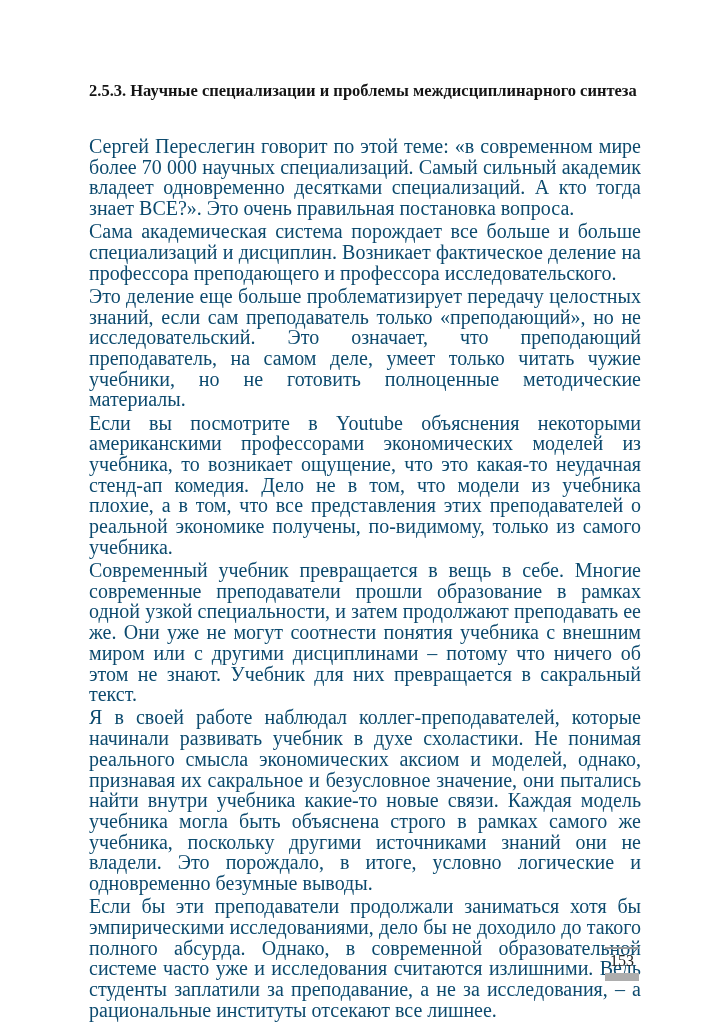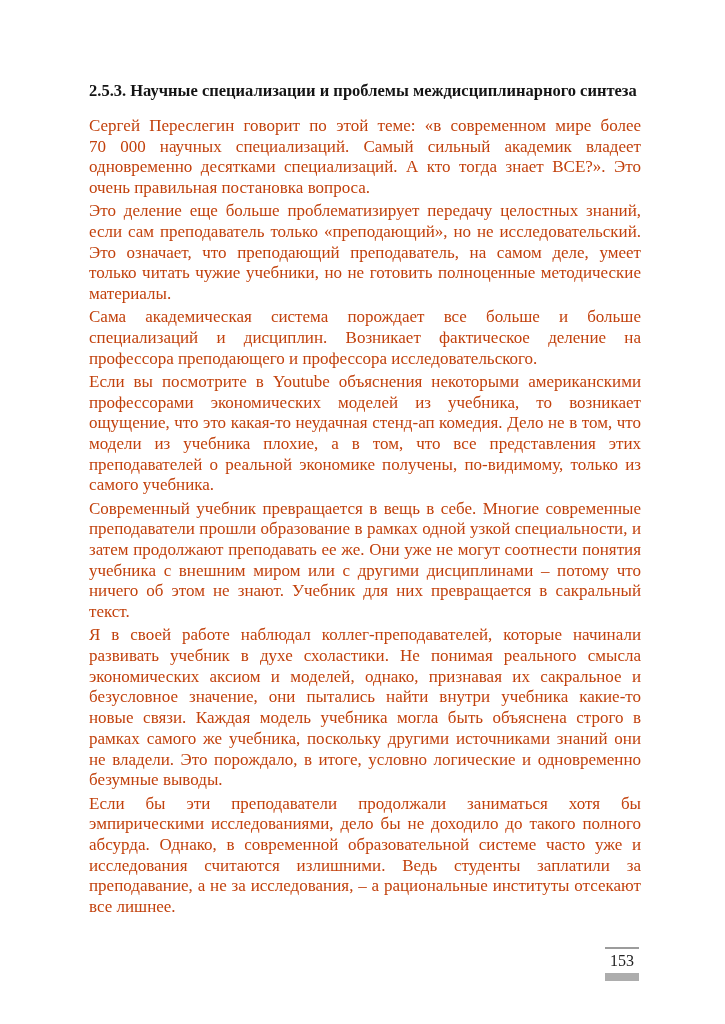--- a/index.html
+++ b/index.html
@@ -20,27 +20,27 @@
     position: absolute;
     left: 89px;
     top: 80px;
     width: 552px;
   }
   .heading {
     font-size: 16.5px;
     font-weight: bold;
     line-height: 22px;
     color: #141414;
-    margin: 0 0 14px 0;
+    margin: 0 0 34px 0;
     text-align: left;
   }
   .paras p {
-    font-size: 17px;
+    font-size: 20px;
     line-height: 20.7px;
-    color: #c2410c;
+    color: #0c4a6e;
     margin: 0 0 2.5px 0;
     text-align: justify;
     text-justify: inter-word;
     hyphens: none;
   }
   .footer {
     position: absolute;
     left: 605px;
     top: 947px;
     width: 34px;
@@ -65,22 +65,22 @@
 </head>
 <body>
 
 <div class="page">
 
   <div class="content">
     <h1 class="heading">2.5.3. Научные специализации и проблемы междисциплинарного синтеза</h1>
 
     <div class="paras">
       <p>Сергей Переслегин говорит по этой теме: «в современном мире более 70&nbsp;000 научных специализаций. Самый сильный академик владеет одновременно десятками специализаций. А кто тогда знает ВСЕ?». Это очень правильная постановка вопроса.</p>
+      <p>Сама академическая система порождает все больше и больше специализаций и дисциплин. Возникает фактическое деление на профессора преподающего и профессора исследовательского.</p>
       <p>Это деление еще больше проблематизирует передачу целостных знаний, если сам преподаватель только «преподающий», но не исследовательский. Это означает, что преподающий преподаватель, на самом деле, умеет только читать чужие учебники, но не готовить полноценные методические материалы.</p>
-      <p>Сама академическая система порождает все больше и больше специализаций и дисциплин. Возникает фактическое деление на профессора преподающего и профессора исследовательского.</p>
       <p>Если вы посмотрите в Youtube объяснения некоторыми американскими профессорами экономических моделей из учебника, то возникает ощущение, что это какая-то неудачная стенд-ап комедия. Дело не в том, что модели из учебника плохие, а в том, что все представления этих преподавателей о реальной экономике получены, по-видимому, только из самого учебника.</p>
       <p>Современный учебник превращается в вещь в себе. Многие современные преподаватели прошли образование в рамках одной узкой специальности, и затем продолжают преподавать ее же. Они уже не могут соотнести понятия учебника с внешним миром или с другими дисциплинами – потому что ничего об этом не знают. Учебник для них превращается в сакральный текст.</p>
       <p>Я в своей работе наблюдал коллег-преподавателей, которые начинали развивать учебник в духе схоластики. Не понимая реального смысла экономических аксиом и моделей, однако, признавая их сакральное и безусловное значение, они пытались найти внутри учебника какие-то новые связи. Каждая модель учебника могла быть объяснена строго в рамках самого же учебника, поскольку другими источниками знаний они не владели. Это порождало, в итоге, условно логические и одновременно безумные выводы.</p>
       <p>Если бы эти преподаватели продолжали заниматься хотя бы эмпирическими исследованиями, дело бы не доходило до такого полного абсурда. Однако, в современной образовательной системе часто уже и исследования считаются излишними. Ведь студенты заплатили за преподавание, а не за исследования, – а рациональные институты отсекают все лишнее.</p>
     </div>
   </div>
 
   <div class="footer">
     <div class="footer-rule"></div>
     <div class="page-number">153</div>

